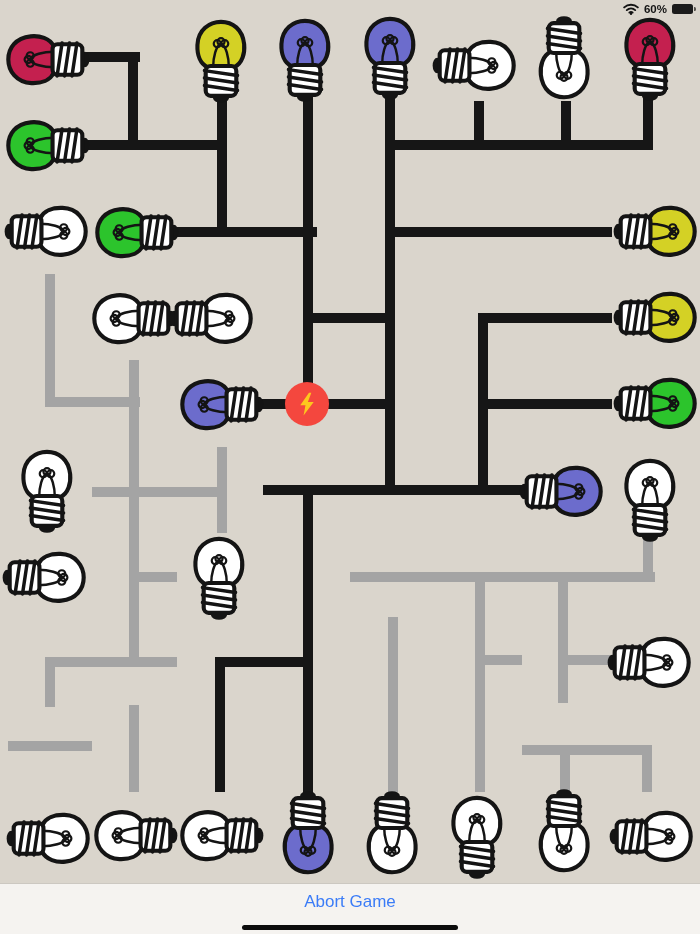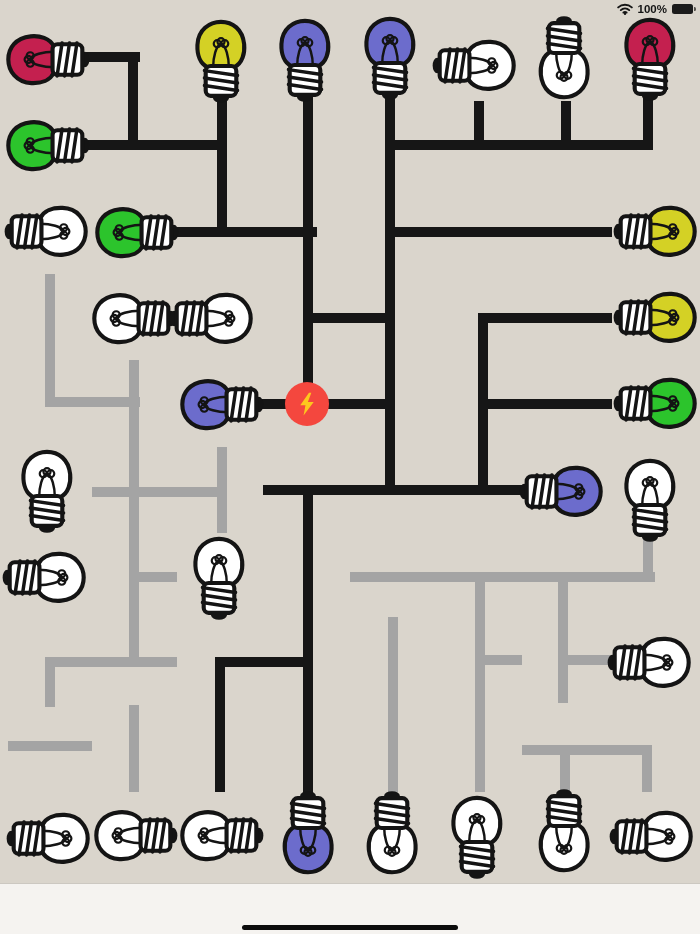--- a/index.html
+++ b/index.html
@@ -48,21 +48,21 @@
 <div class="statusbar">
   <div class="status-right">
     <span style="display:flex">
       <svg width="16" height="12" viewBox="0 0 16 12">
         <path d="M1.2 4.4 A 10 10 0 0 1 14.8 4.4" stroke="#141414" stroke-width="1.9" fill="none" stroke-linecap="round"></path>
         <path d="M3.8 7.1 A 6.2 6.2 0 0 1 12.2 7.1" stroke="#141414" stroke-width="1.9" fill="none" stroke-linecap="round"></path>
         <path d="M6.4 9.6 A 2.6 2.6 0 0 1 9.6 9.6" stroke="#141414" stroke-width="1.9" fill="none" stroke-linecap="round"></path>
         <circle cx="8" cy="10.7" r="1.2" fill="#141414"></circle>
       </svg>
     </span>
-    <span class="battery-pct">100%</span>
+    <span class="battery-pct">60%</span>
     <span class="bat"></span>
   </div>
 </div>
 
 <div class="board" style="background: rgb(218, 213, 204);">
     <div class="wire" style="left: 86px; top: 52px; width: 54px; height: 10px; background: rgb(22, 22, 22); z-index: 6;"></div>
     <div class="wire" style="left: 128px; top: 52px; width: 10px; height: 98px; background: rgb(22, 22, 22); z-index: 6;"></div>
     <div class="wire" style="left: 84px; top: 140px; width: 143px; height: 10px; background: rgb(22, 22, 22); z-index: 6;"></div>
     <div class="wire" style="left: 217px; top: 98px; width: 10px; height: 139px; background: rgb(22, 22, 22); z-index: 6;"></div>
     <div class="wire" style="left: 174px; top: 227px; width: 143px; height: 10px; background: rgb(22, 22, 22); z-index: 6;"></div>
@@ -464,14 +464,15 @@
   </svg>
     </div>
     <div class="orb" style="left: 285px; top: 382px; width: 44px; height: 44px; background: rgb(244, 71, 62);">
       <svg width="26" height="26" viewBox="0 0 24 24">
   <path d="M13.8 1.5 L5.8 13.2 L10.6 13.2 L8.8 22.5 L18.2 10.2 L12.8 10.2 L16 1.5 Z" fill="#fdc61e"></path>
 </svg>
     </div>
   </div>
 
 <div class="footer">
+  <button class="abort-btn">Abort Game</button>
   <div class="home-indicator"></div>
 </div>
 
 </body></html>

